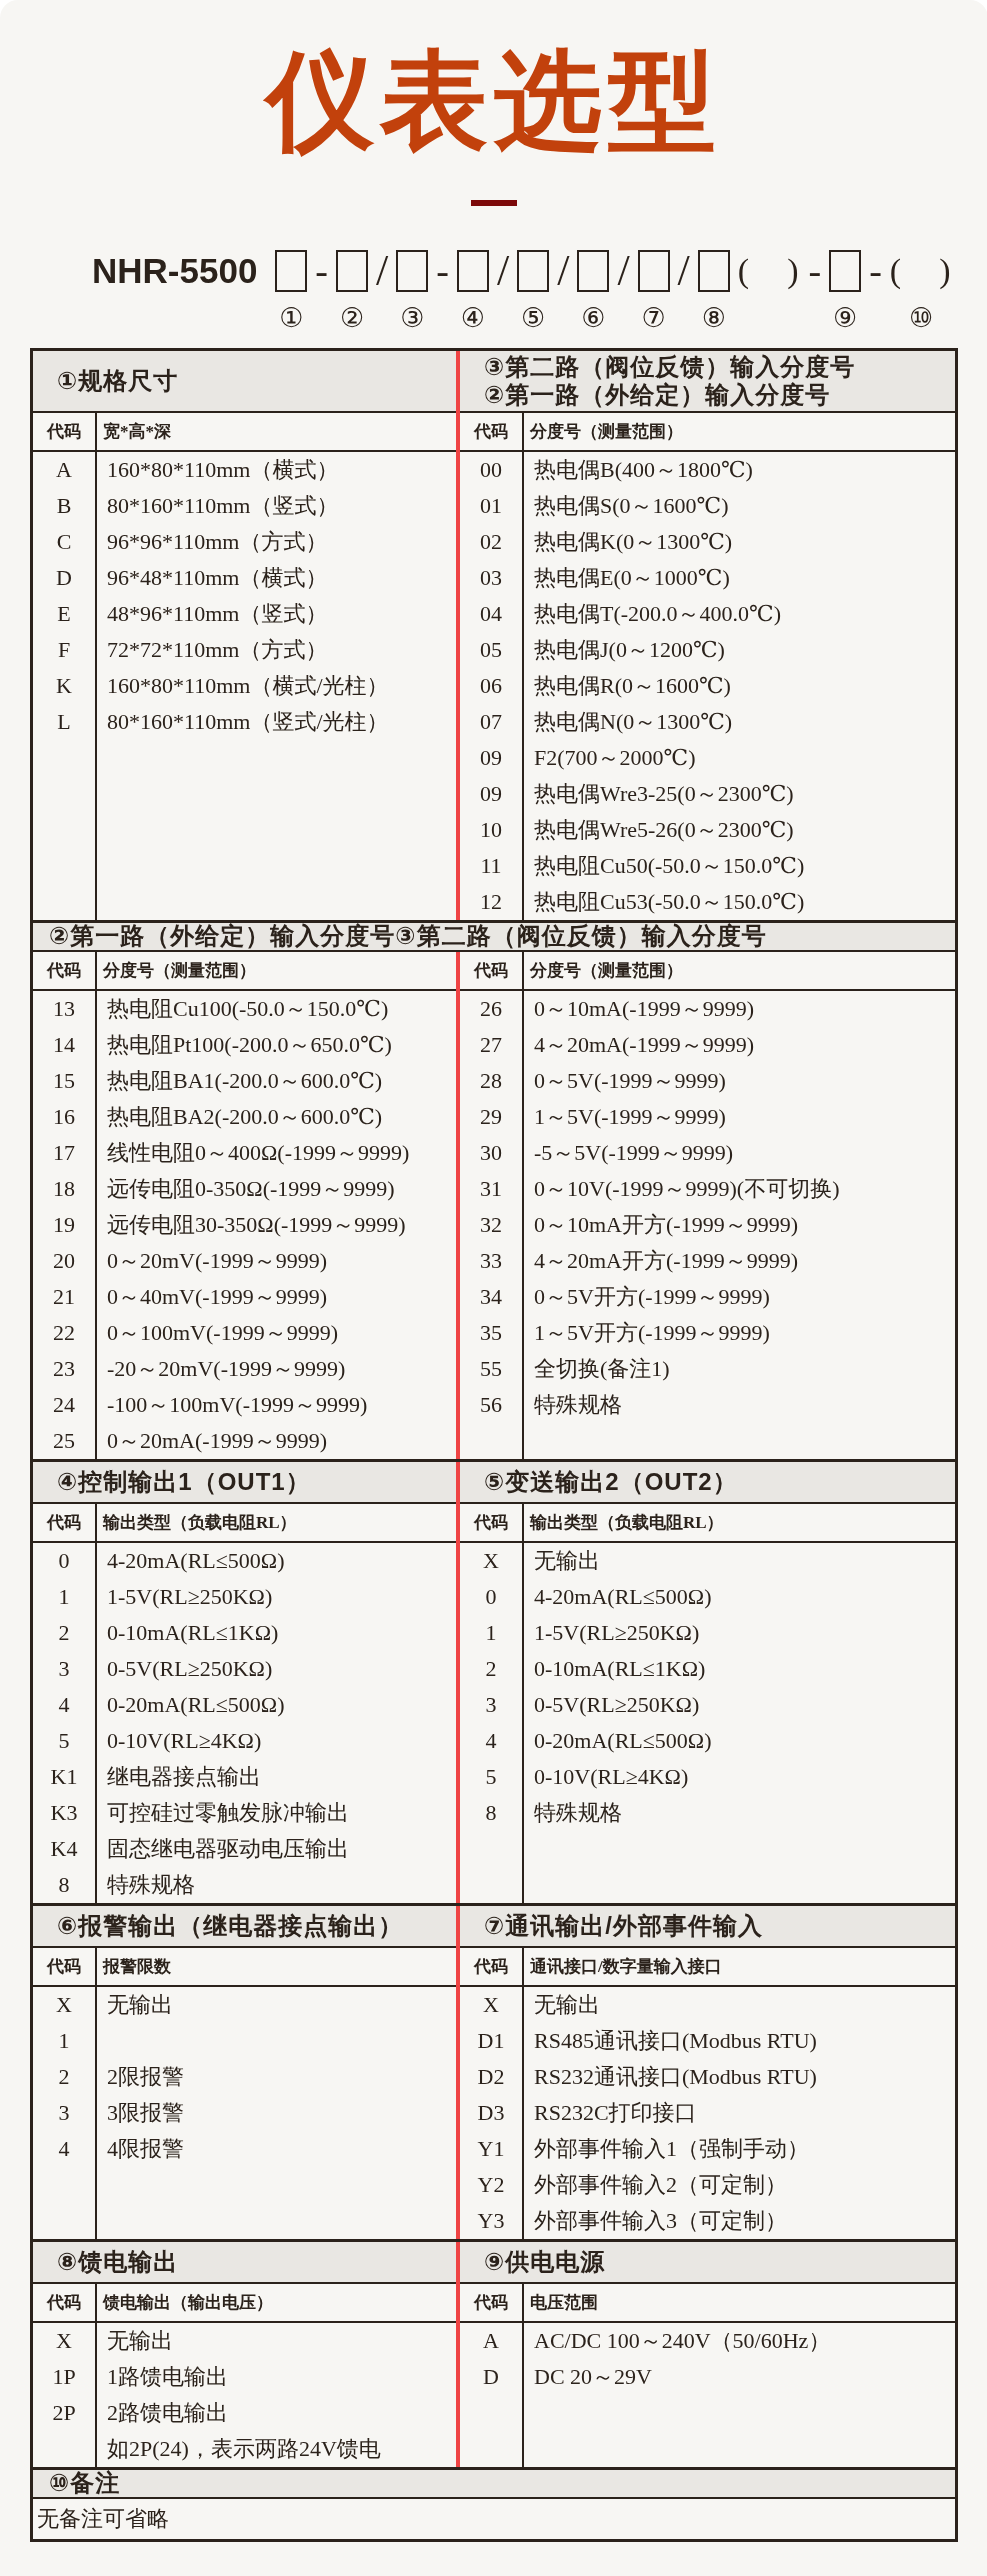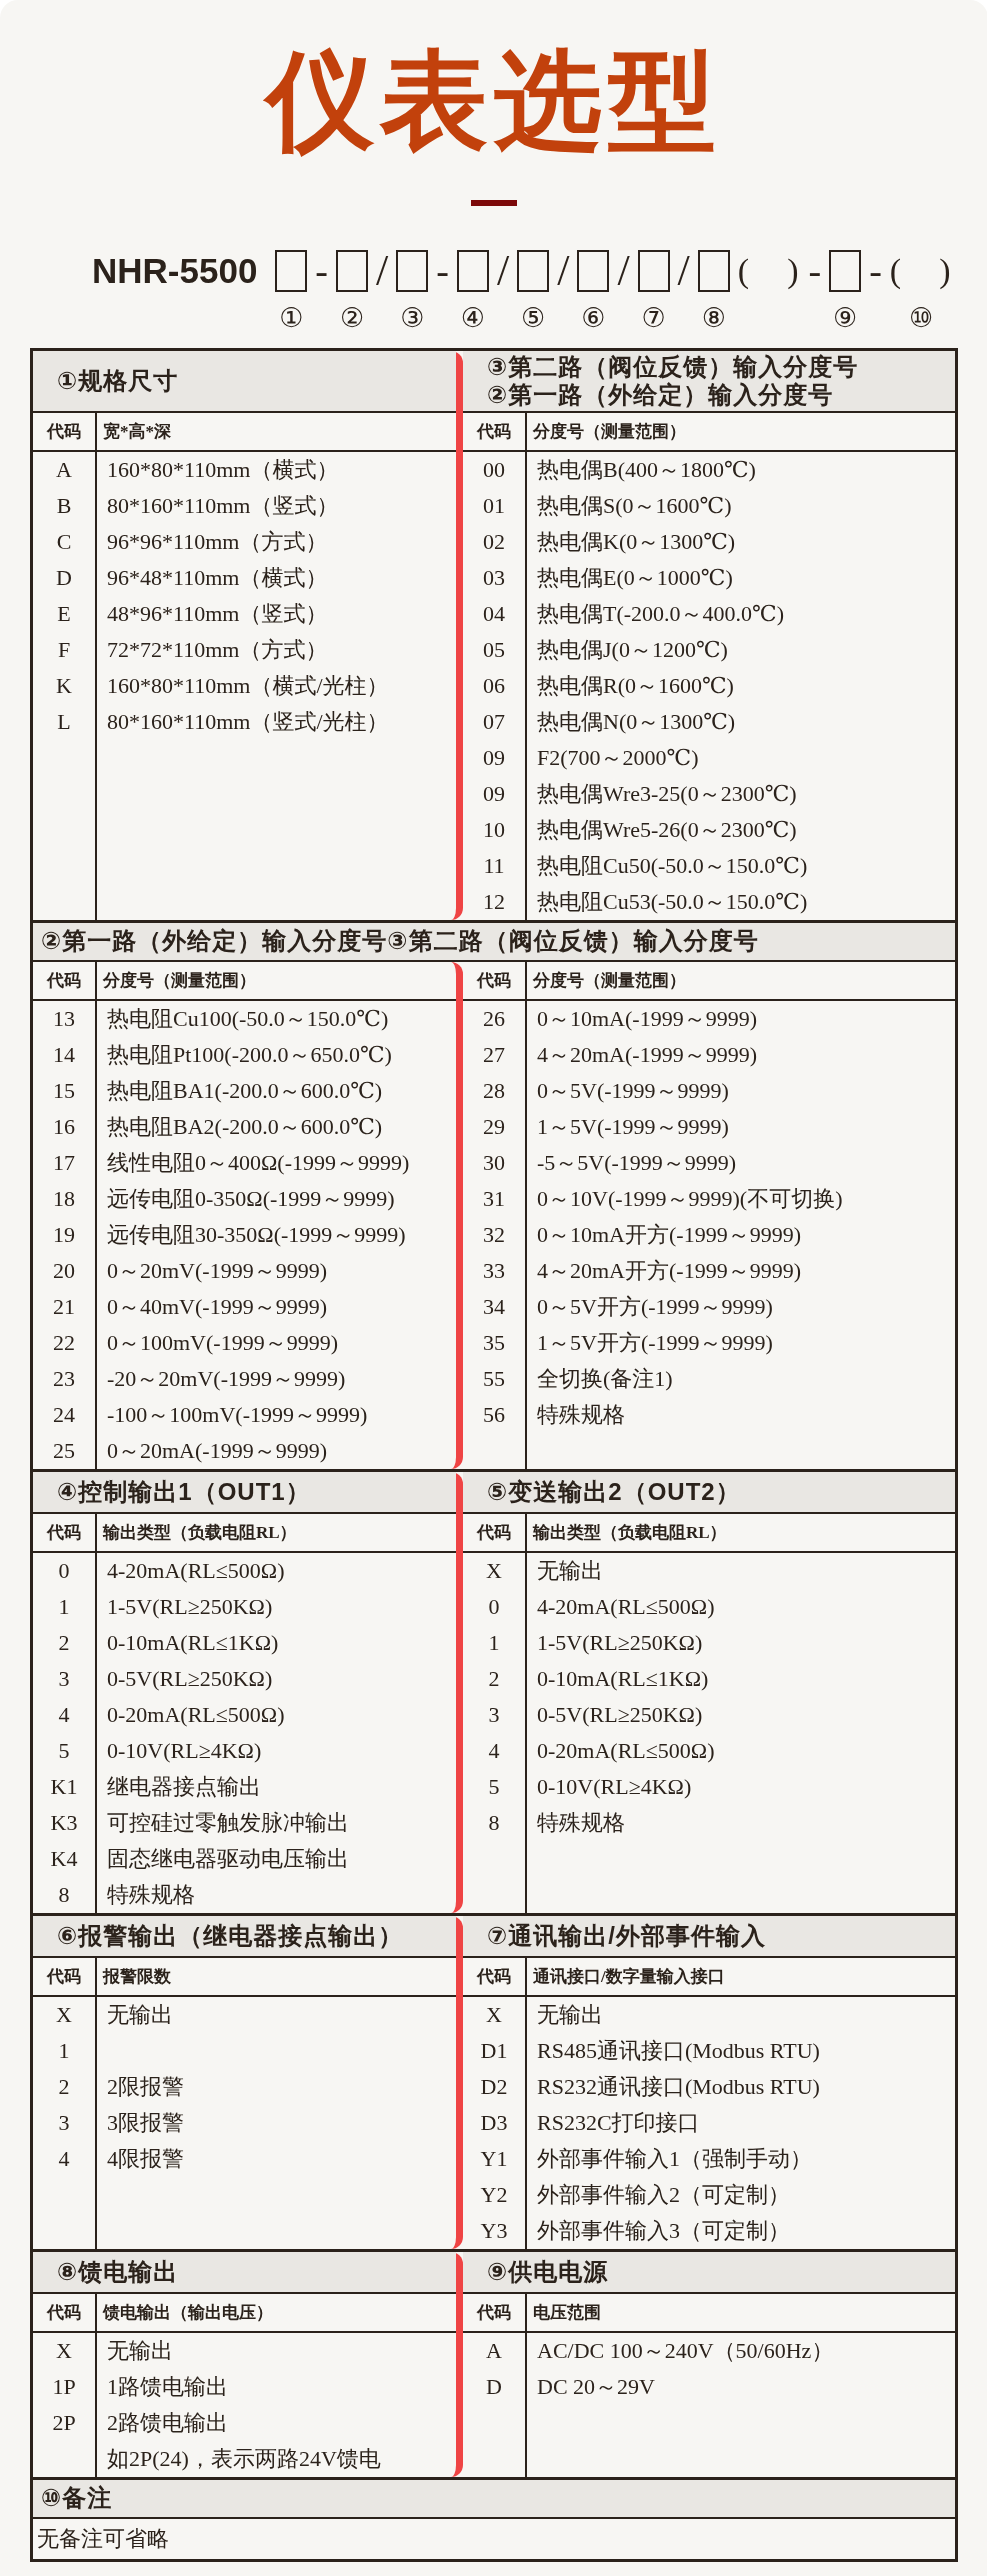--- a/index.html
+++ b/index.html
@@ -16,31 +16,31 @@
   .tok-box .top .sq{width:28px;height:38px;border:2px solid #2b221b;background:transparent;}
   .tok-sep .top{font-size:38px;font-weight:400;}
   .tok-sep.slash .top{font-size:44px;}
   .tok-paren .top{font-size:34px;letter-spacing:2px;}
   
   .table{margin:14px 30px 0 30px;border:3px solid #2b221b;background:#f7f6f3;}
   .band{border-top:3px solid #2b221b;}
   .band:first-child{border-top:none;}
   .split{display:flex;align-items:stretch;}
   .half{display:flex;flex-direction:column;min-width:0;}
-  .half.left{flex:0 0 423px;border-right:7px solid #ef4444;border-radius:12px;}
+  .half.left{flex:0 0 423px;border-right:4px solid #ef4444;}
   .half.right{flex:1;}
   .sec-header{background:#e9e7e3;border-bottom:2px solid #2b221b;
               font-family:"Liberation Sans","DejaVu Sans",sans-serif;font-weight:700;font-size:24px;
               display:flex;flex-direction:column;justify-content:center;box-sizing:border-box;
               padding-left:24px;letter-spacing:1px;}
   .h-tall{height:62px;}
   .h-std{height:42px;}
   .sec-header .ln{line-height:1.15;}
-  .fullhead{background:#e9e7e3;border-bottom:2px solid #2b221b;height:42px;display:flex;align-items:center;
-            padding-left:8px;font-family:"Liberation Sans","DejaVu Sans",sans-serif;font-weight:700;font-size:24px;letter-spacing:1px;box-sizing:border-box;}
+  .fullhead{background:#e9e7e3;border-bottom:2px solid #2b221b;height:32px;display:flex;align-items:center;
+            padding-left:16px;font-family:"Liberation Sans","DejaVu Sans",sans-serif;font-weight:700;font-size:24px;letter-spacing:1px;box-sizing:border-box;}
   .colhead{display:flex;border-bottom:2px solid #2b221b;height:37px;align-items:stretch;
            font-weight:700;font-size:17px;}
   .colhead .code{width:62px;border-right:2px solid #2b221b;display:flex;align-items:center;justify-content:center;}
   .colhead .desc{flex:1;display:flex;align-items:center;padding-left:6px;white-space:nowrap;overflow:hidden;}
   .rows{flex:1;position:relative;font-size:22px;}
   .rows::before{content:"";position:absolute;left:62px;top:0;bottom:0;width:2px;background:#2b221b;}
   .tr{display:flex;height:36px;align-items:center;}
   .tr .code{width:62px;text-align:center;flex:0 0 62px;}
   .tr .desc{flex:1;padding-left:12px;white-space:nowrap;overflow:hidden;}
   .note-row{height:40px;display:flex;align-items:center;padding-left:4px;font-size:22px;}

